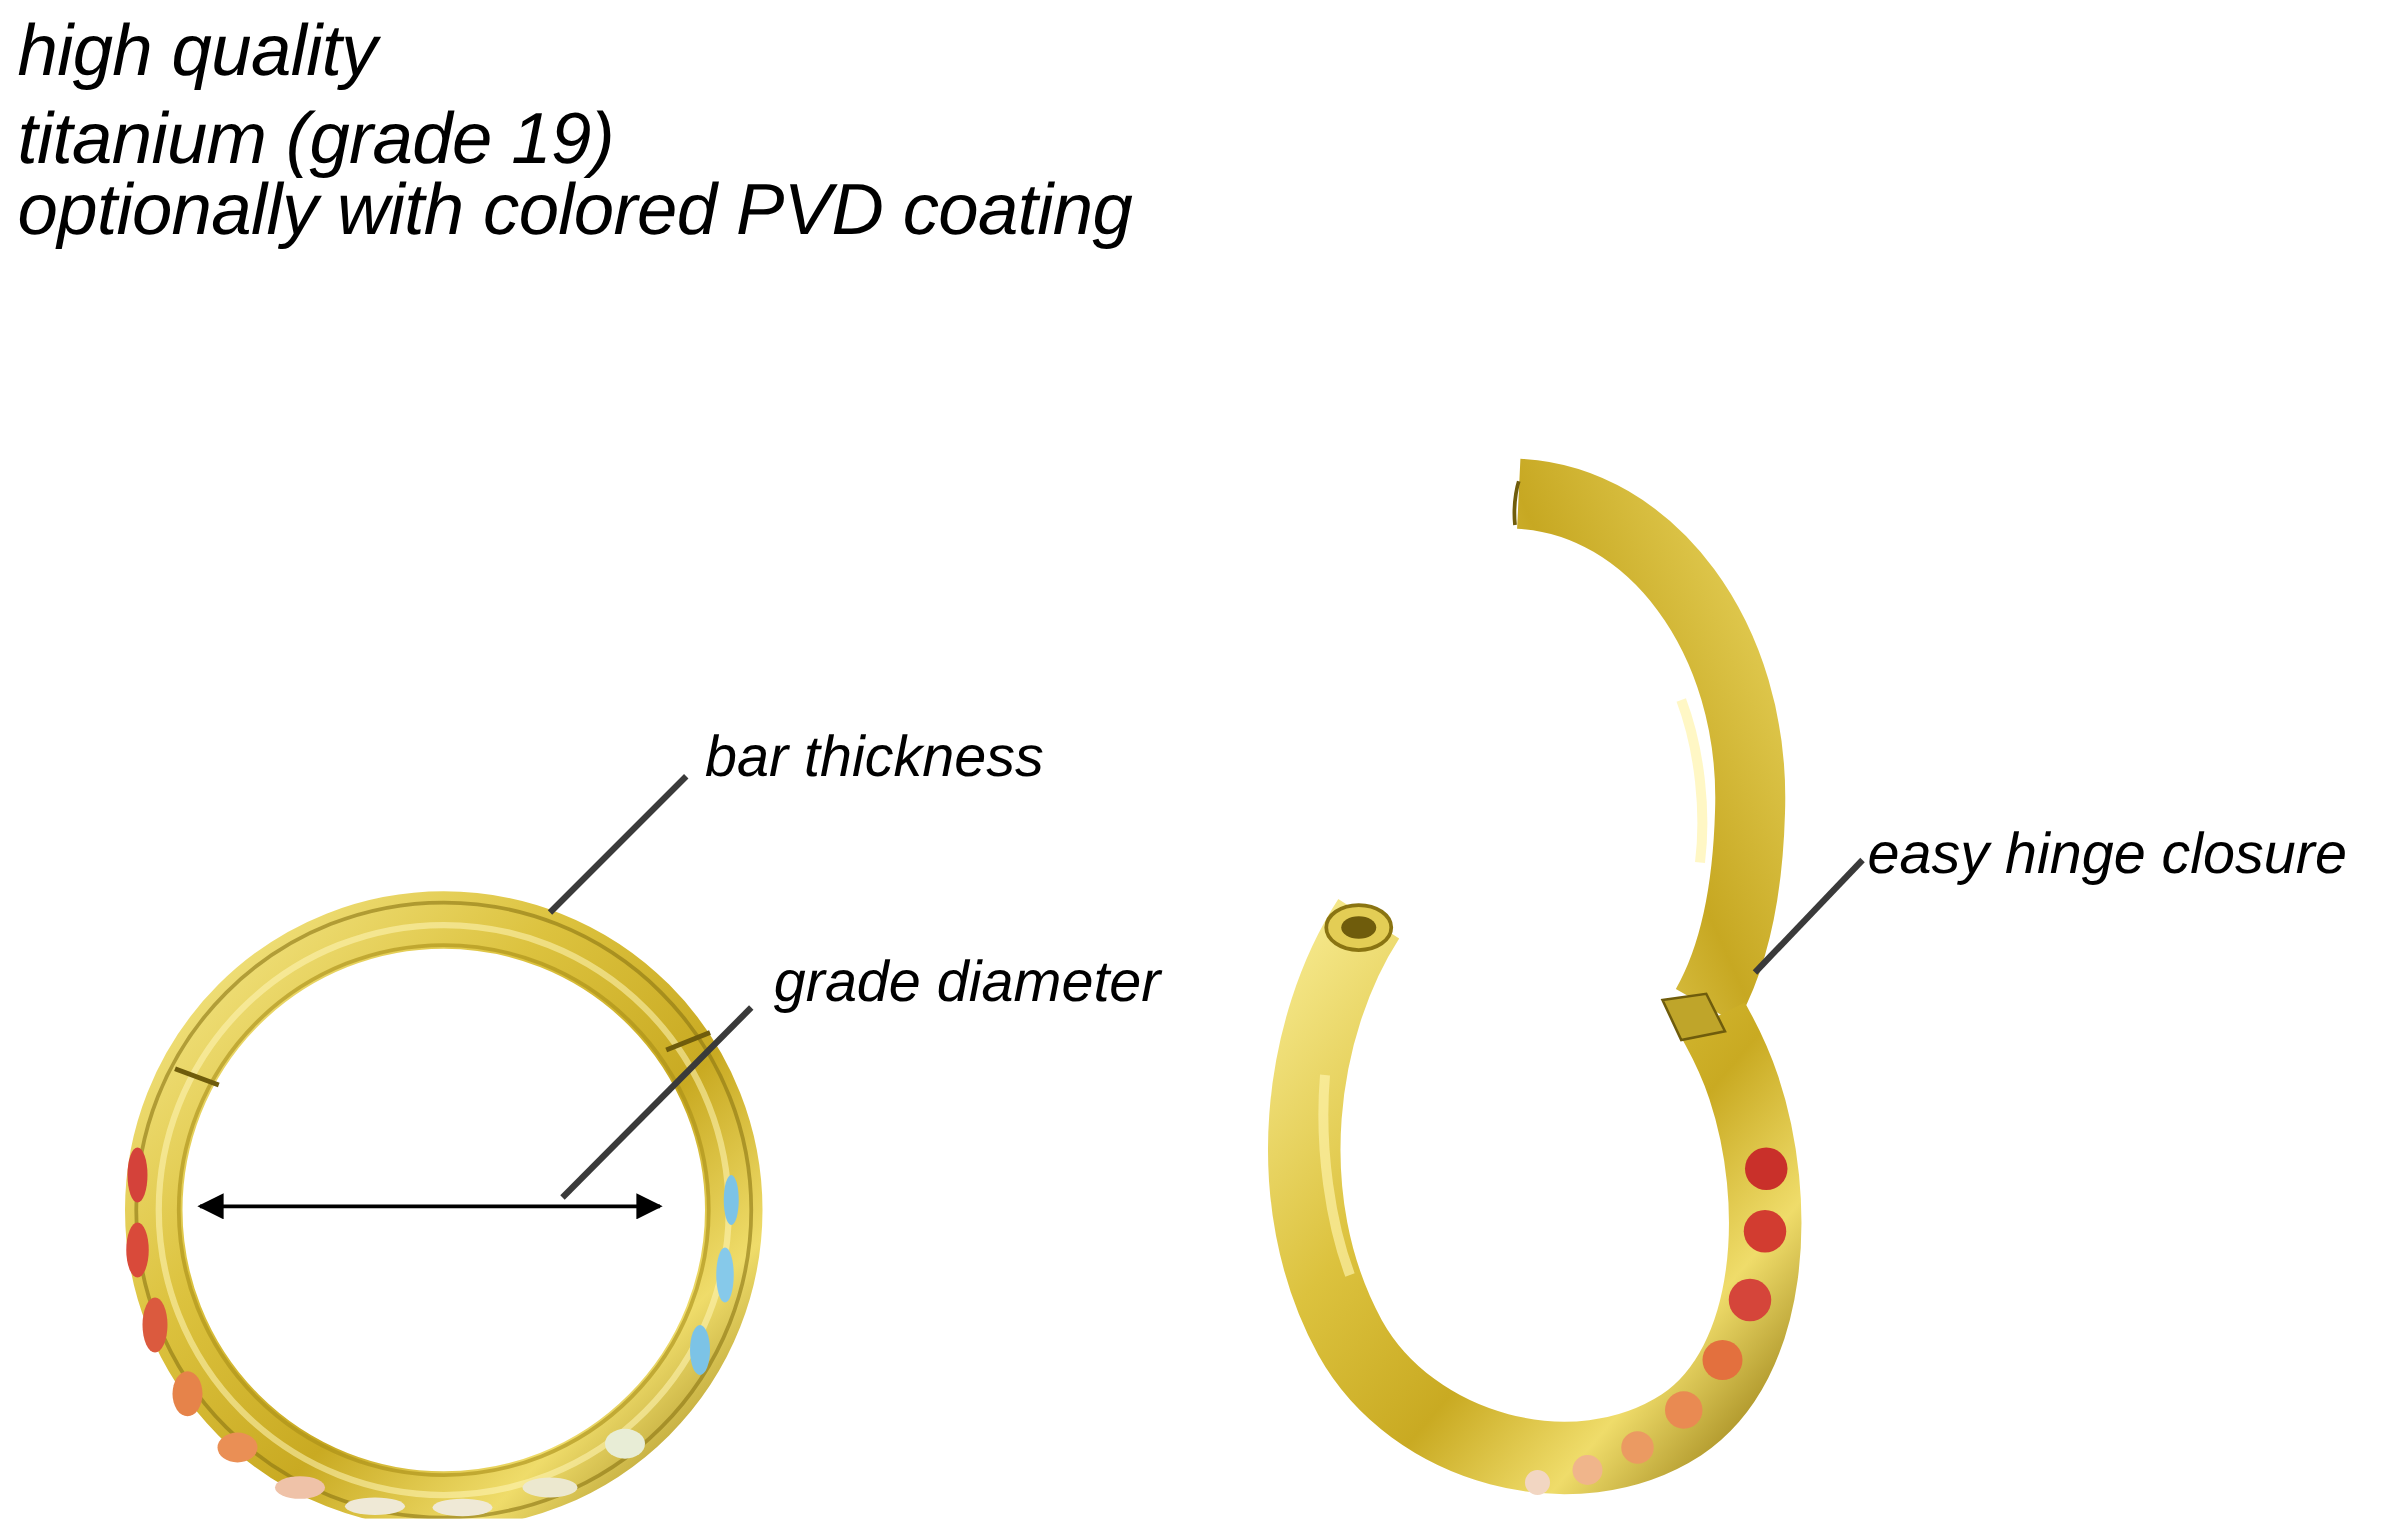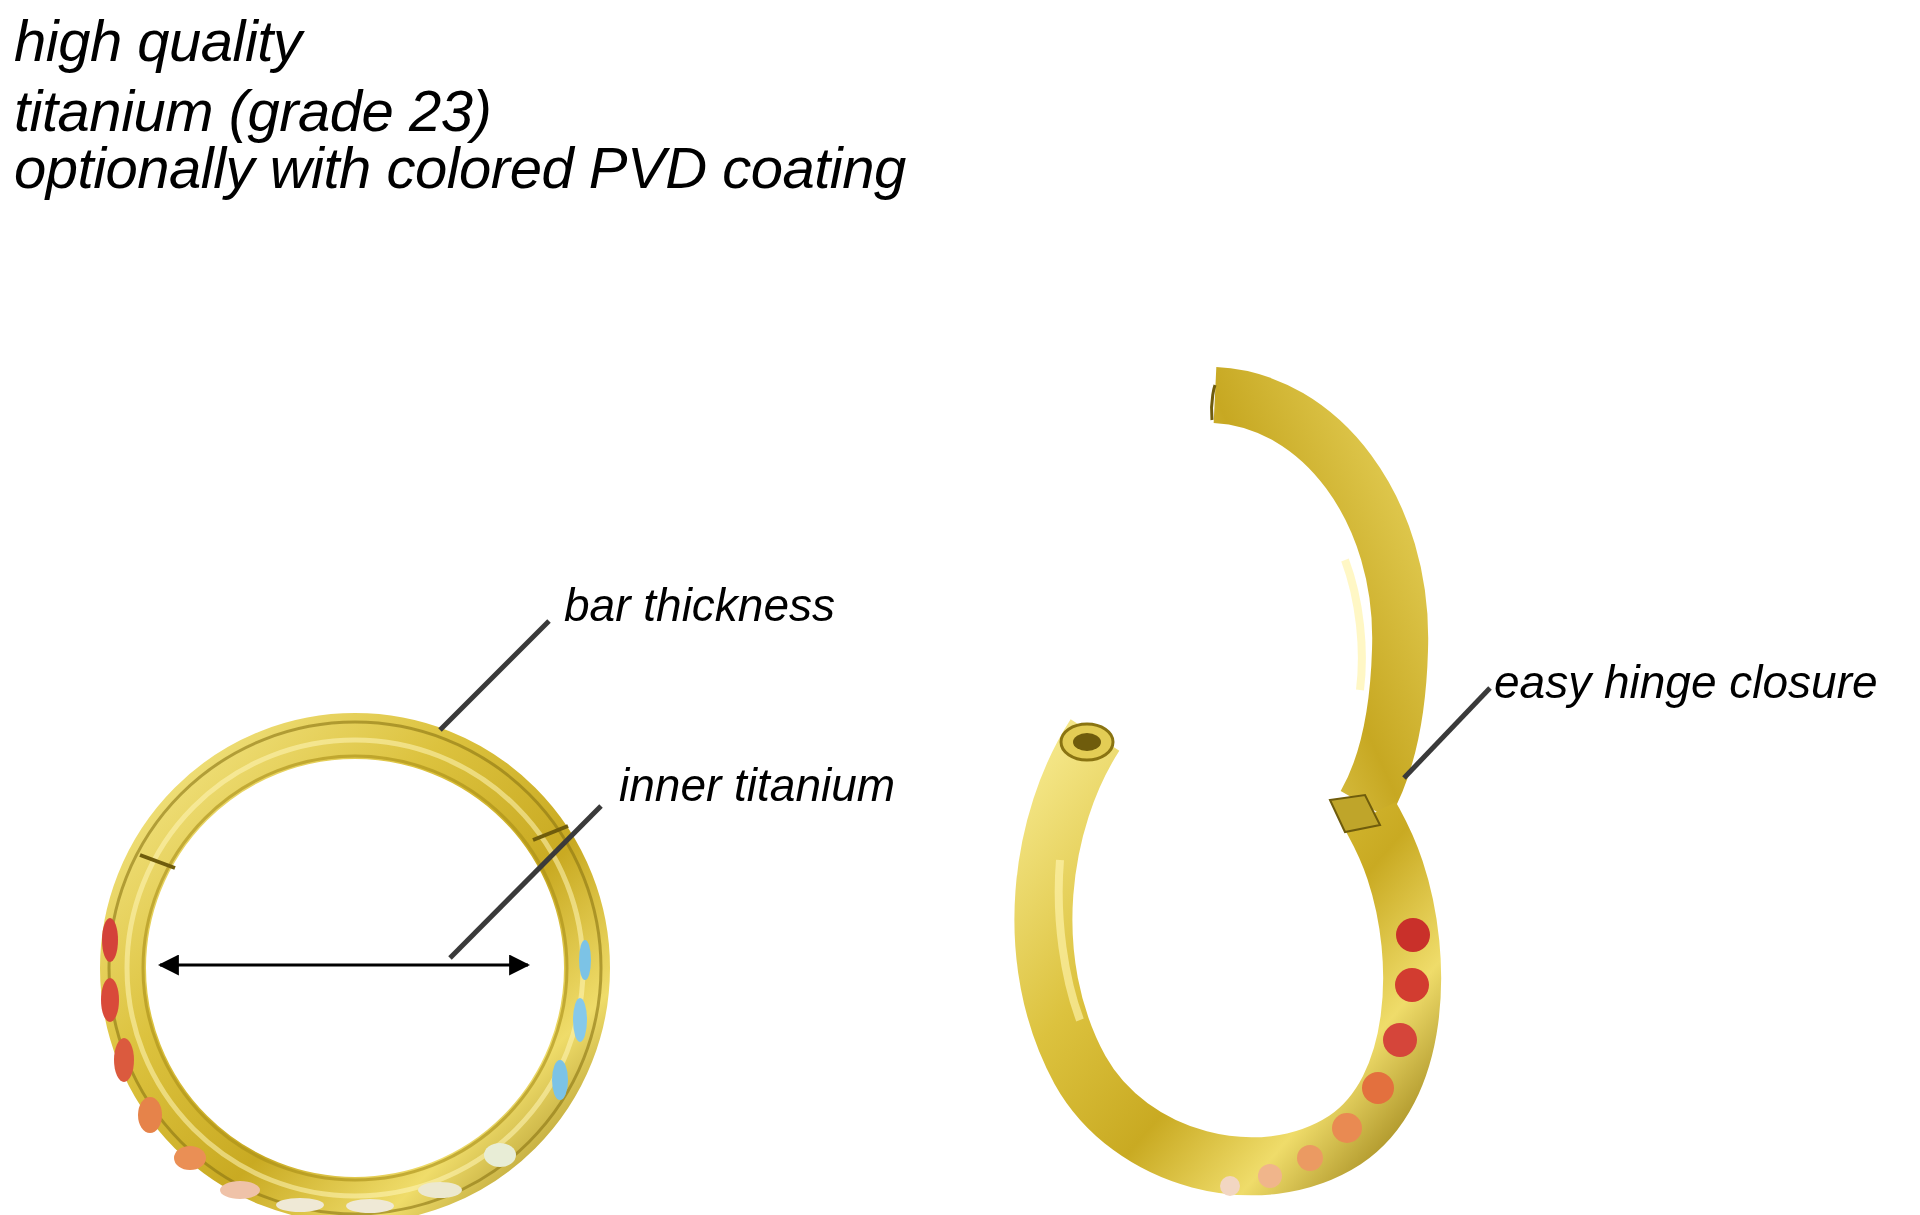--- a/index.html
+++ b/index.html
@@ -6,21 +6,21 @@
   body { width:1920px; height:1215px; position:relative; overflow:hidden;
          font-family:"Liberation Sans", sans-serif; color:#000; }
   .headline { position:absolute; left:14px; font-style:italic; font-size:58px; line-height:70px; letter-spacing:-0.5px; white-space:nowrap; }
   .label { position:absolute; font-style:italic; font-size:46px; white-space:nowrap; }
   svg.art { position:absolute; left:0; top:0; }
 </style>
 </head>
 <body>
 
 <div class="headline" style="top:6px;">high quality</div>
-<div class="headline" style="top:76px;">titanium (grade 23)</div>
+<div class="headline" style="top:76px;">titanium (grade 19)</div>
 <div class="headline" style="top:133px;">optionally with colored PVD coating</div>
 
 <svg class="art" width="1920" height="1215" viewBox="0 0 1920 1215">
   <defs>
     <linearGradient id="goldG" x1="0" y1="0" x2="1" y2="1">
       <stop offset="0" stop-color="#f6e98d"></stop>
       <stop offset="0.35" stop-color="#dcc23e"></stop>
       <stop offset="0.6" stop-color="#c9aa22"></stop>
       <stop offset="0.8" stop-color="#efdc6a"></stop>
       <stop offset="1" stop-color="#9a8016"></stop>
@@ -88,14 +88,14 @@
       <circle cx="1310" cy="1158" r="13" fill="#eb9a62"></circle>
       <circle cx="1270" cy="1176" r="12" fill="#f0b58b"></circle>
       <circle cx="1230" cy="1186" r="10" fill="#f2d6c2"></circle>
     </g>
   </g>
 
   <line x1="1490" y1="688" x2="1404" y2="778" stroke="#3a3a3a" stroke-width="5"></line>
 </svg>
 
 <div class="label" style="left:564px; top:578px;">bar thickness</div>
-<div class="label" style="left:619px; top:758px;">inner titanium</div>
+<div class="label" style="left:619px; top:758px;">grade diameter</div>
 <div class="label" style="left:1494px; top:638px;margin-top:17px;">easy hinge closure</div>
 
 </body></html>

